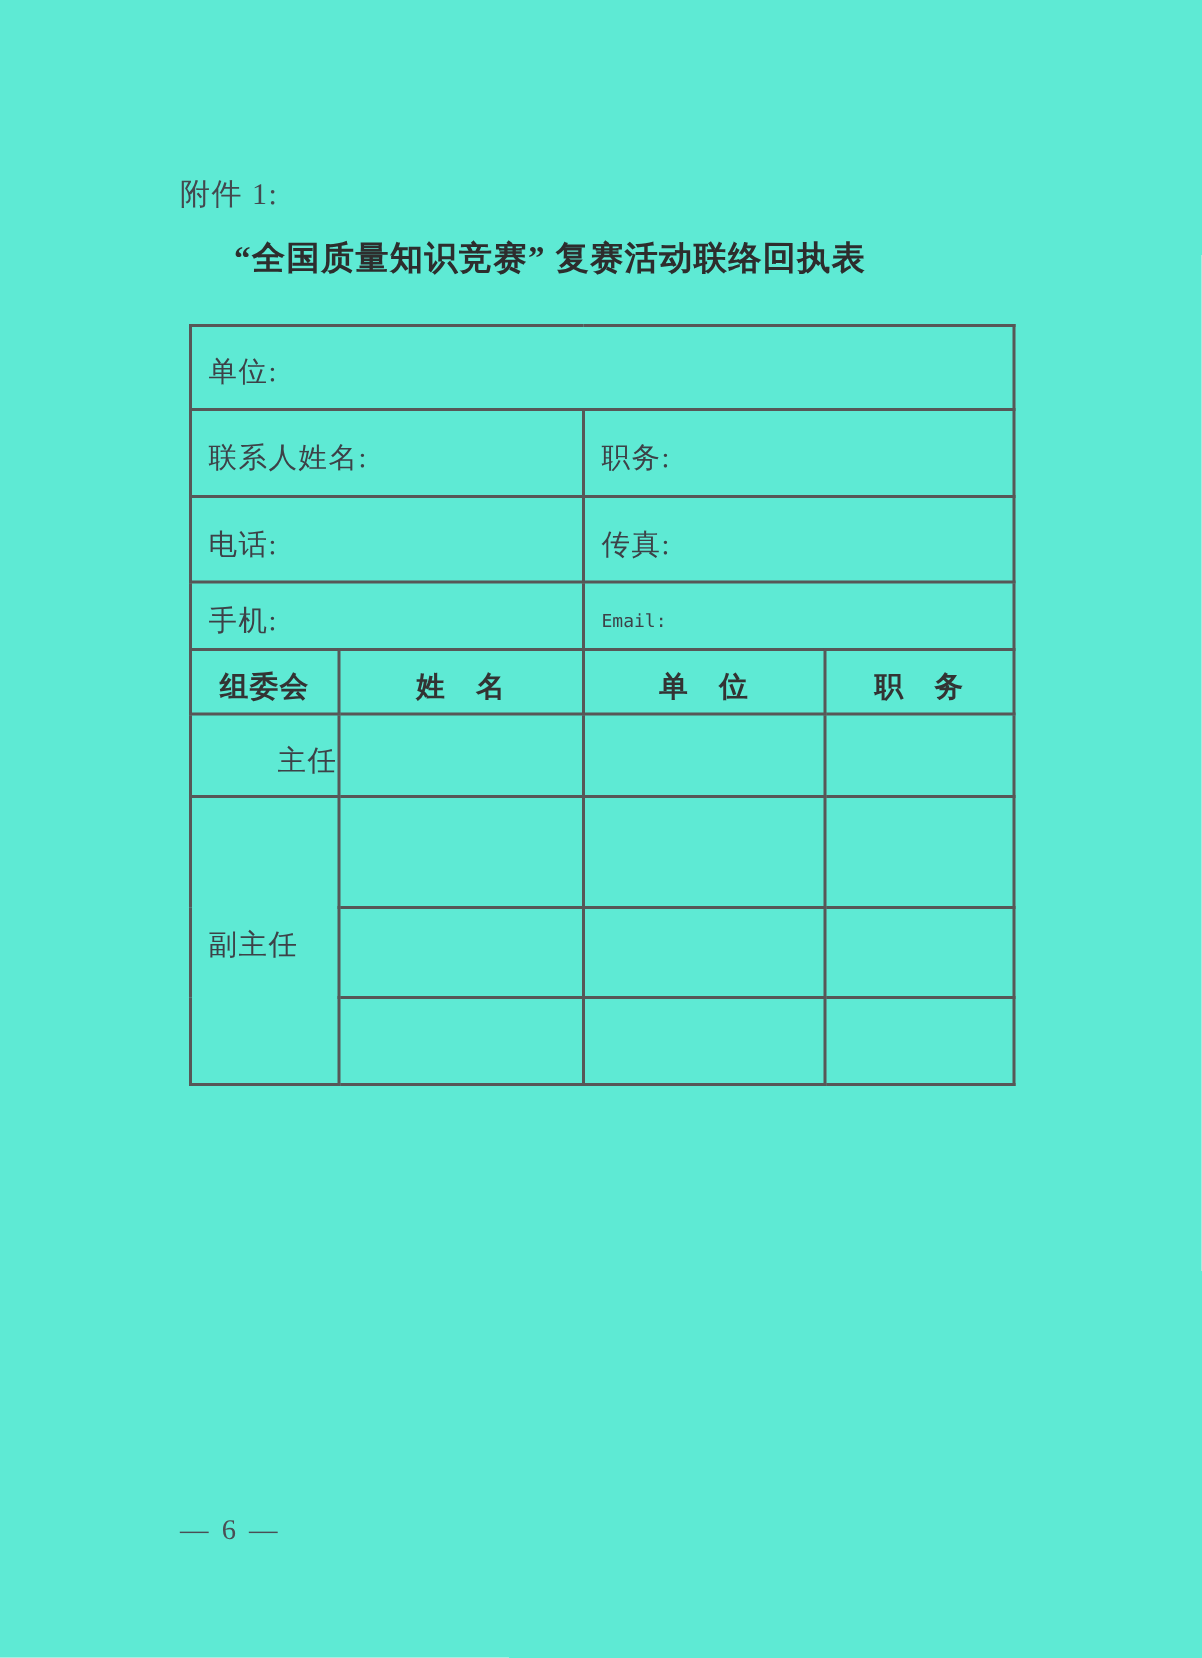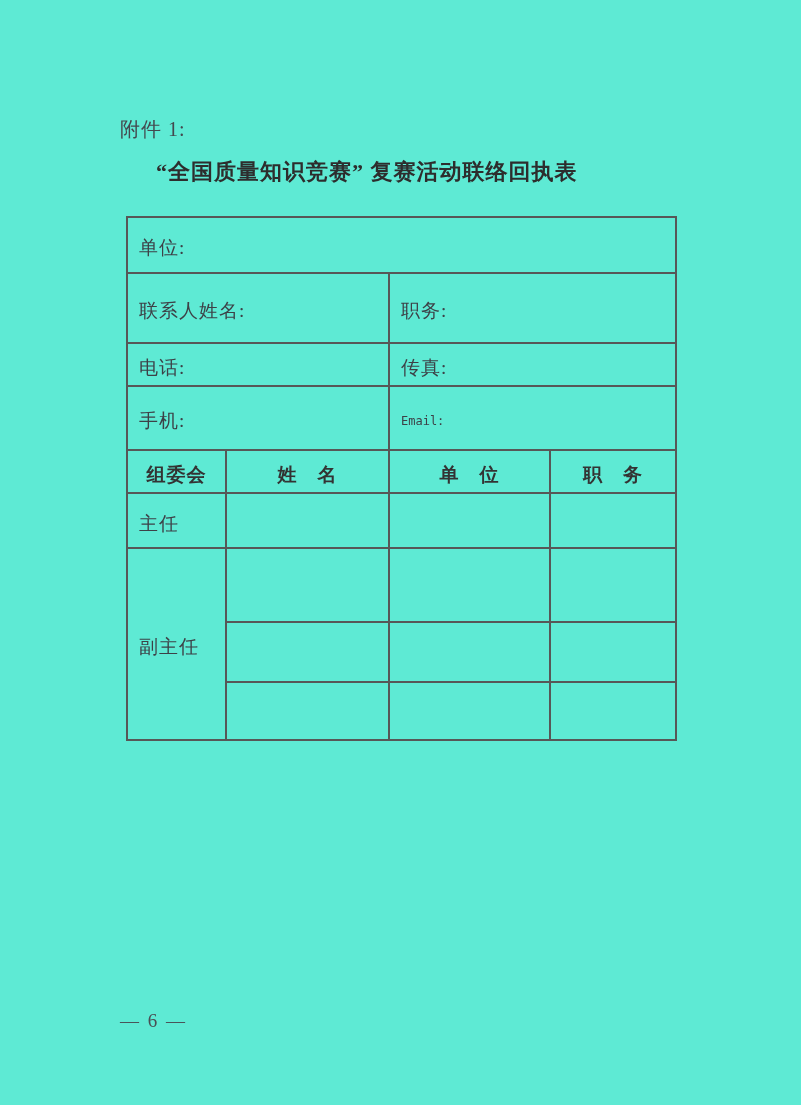--- a/index.html
+++ b/index.html
@@ -58,25 +58,25 @@
     padding-left: 0;
     font-weight: bold;
     color: #333333;
   }
   table.reply-form td.mono {
     font-family: "DejaVu Sans Mono", monospace;
     font-size: 12px;
     letter-spacing: 0;
   }
   tr.r1 { height: 56px; border-radius: 15px; }
-  tr.r2 { height: 70px; border-radius: 25px; }
-  tr.r3 { height: 43px; }
-  tr.r4 { height: 64px; border-radius: 22px; }
+  tr.r2 { height: 58px; border-radius: 25px; }
+  tr.r3 { height: 57px; }
+  tr.r4 { height: 45px; border-radius: 22px; }
   tr.r5 { height: 43px; }
-  tr.r6 { height: 55px; }
+  tr.r6 { height: 55px; text-align: right; }
   tr.r7 { height: 74px; padding-left: 44px; }
   tr.r8 { height: 60px; }
   tr.r9 { height: 58px; }
   .note-line {
     position: absolute;
     left: 130px;
     top: 732px;
     width: 560px;
     font-size: 17px;
     color: #43474d;

